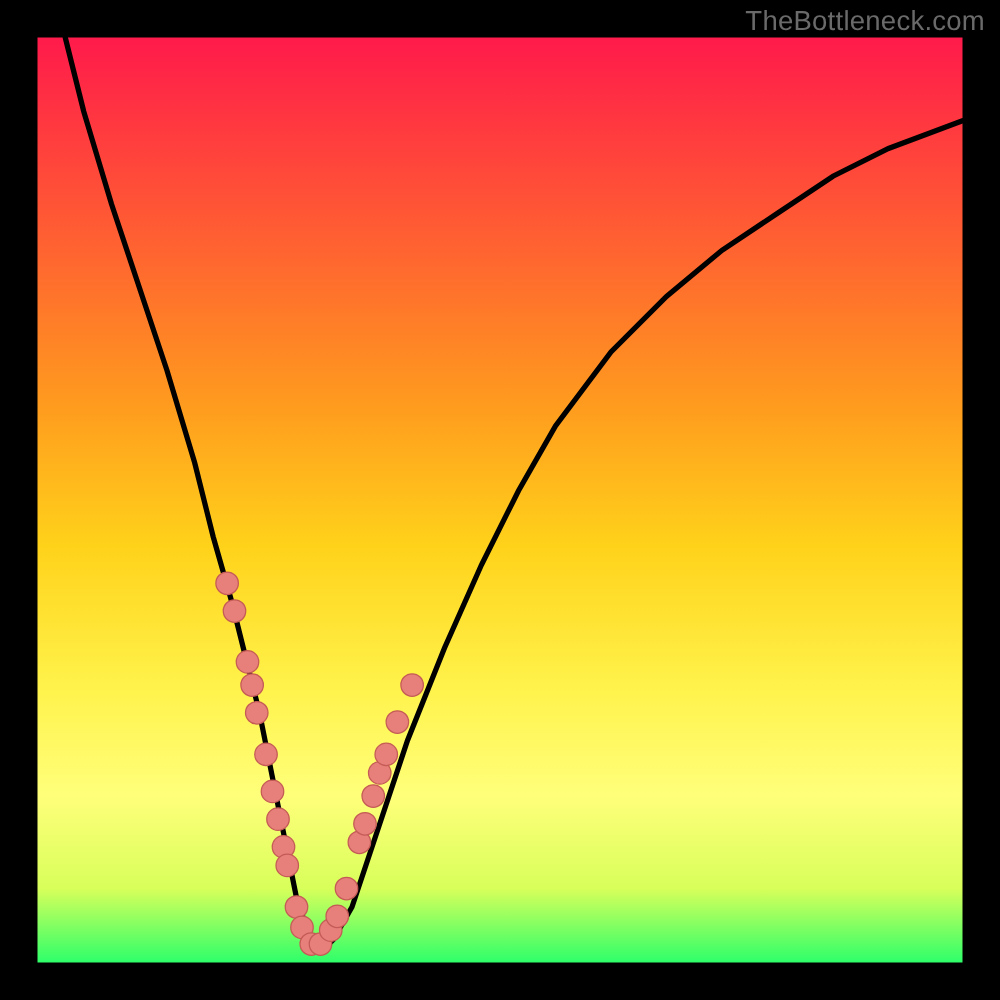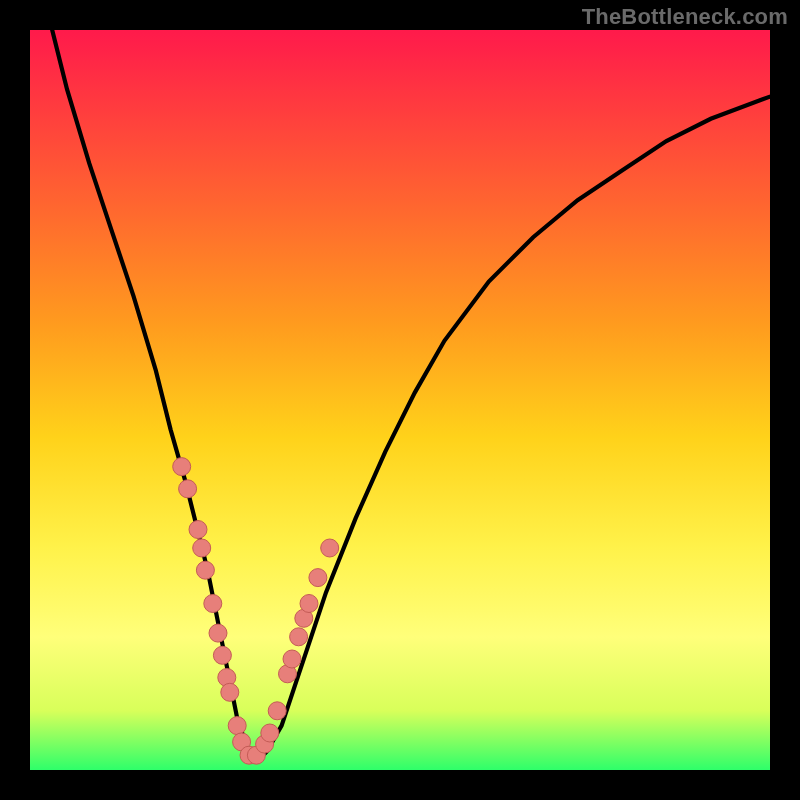--- a/index.html
+++ b/index.html
@@ -43,21 +43,21 @@
     width: 740px;
     height: 740px;
     overflow: visible;
   }
   .watermark {
     position: absolute;
     top: 4px;
     right: 12px;
     color: #6a6a6a;
     font-size: 22px;
-    font-weight: 700;
+    font-weight: 400;
     letter-spacing: 0.2px;
     user-select: none;
   }
 </style>
 </head>
 <body>
 
 <div class="frame">
   <div class="watermark">TheBottleneck.com</div>
   <div class="plot">

